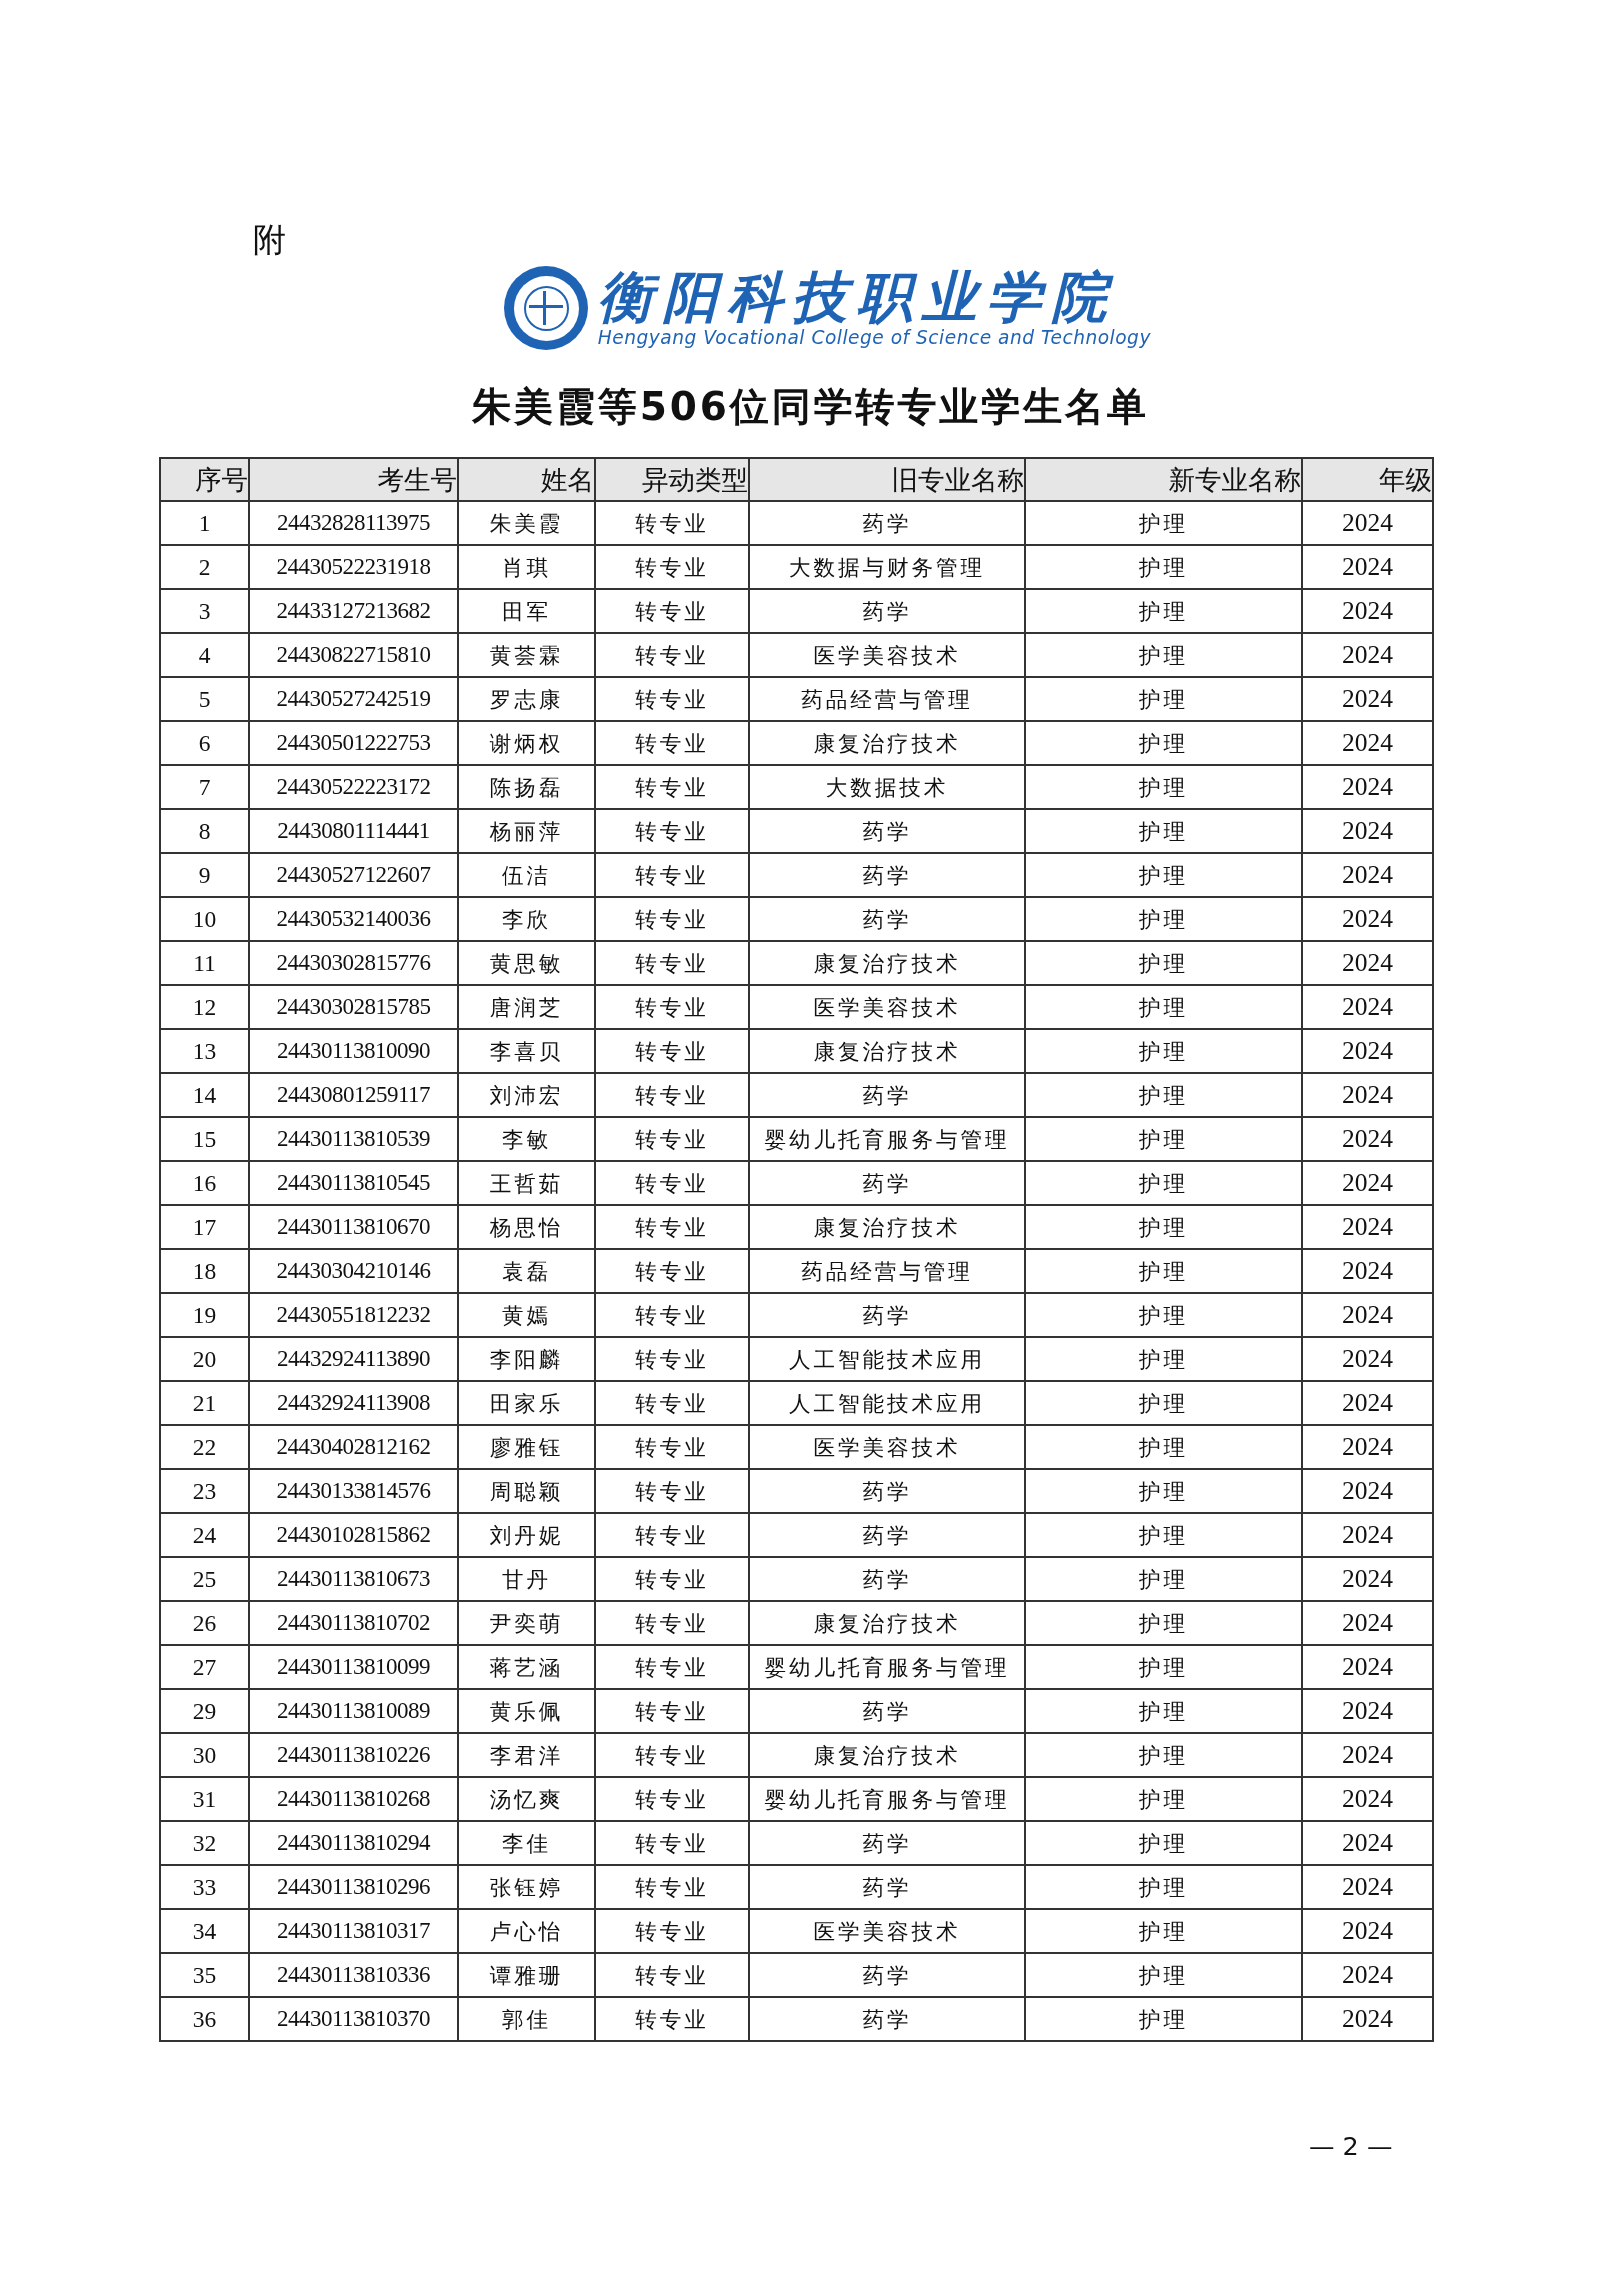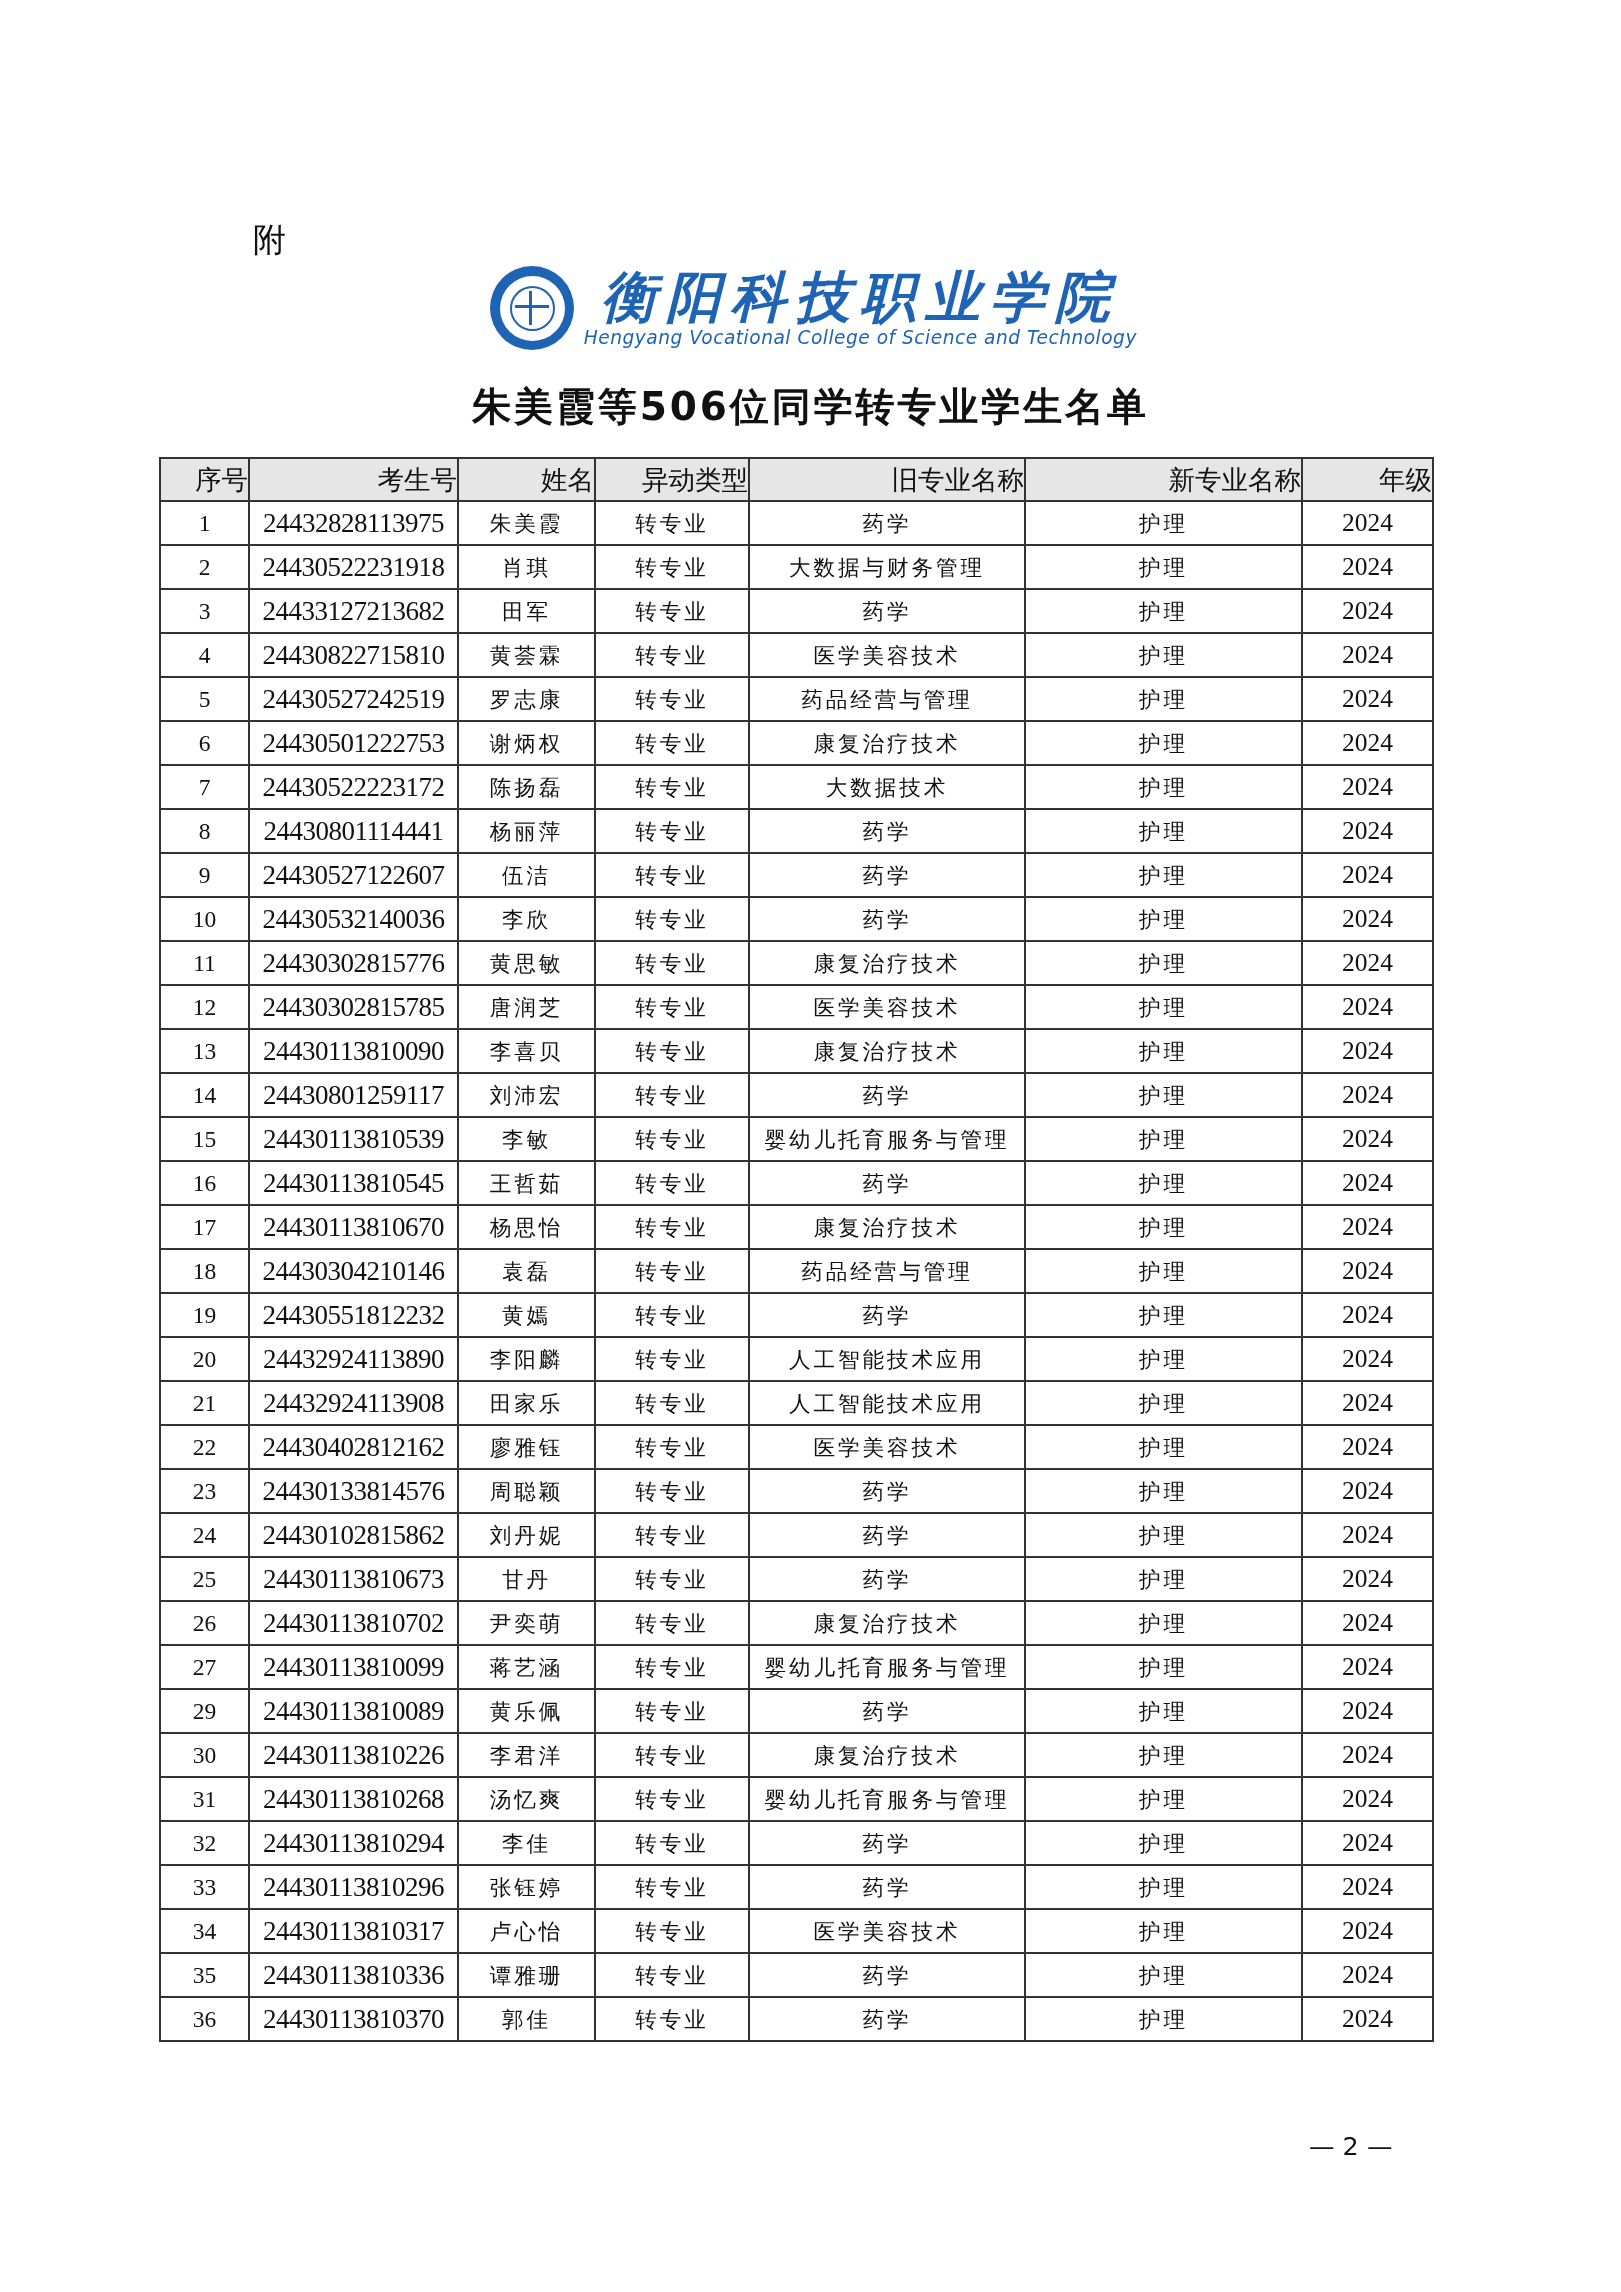--- a/index.html
+++ b/index.html
@@ -1,20 +1,20 @@
 <!DOCTYPE html>
 <html><head>
 <meta charset="utf-8">
 <style>
   html, body { margin:0; padding:0; background:#ffffff; }
   body { width:1621px; height:2293px; position:relative; overflow:hidden;
          font-family:"DejaVu Serif", "Liberation Serif", serif; color:#111; }
   .attach { position:absolute; left:253px; top:218px; font-size:33px;
             font-family:"DejaVu Serif", serif; }
-  .logo { position:absolute; left:490px; top:263px; height:90px; display:flex; align-items:center;text-align:center; }
+  .logo { position:absolute; left:504px; top:263px; height:90px; display:flex; align-items:center; }
   .emblem { width:84px; height:84px; border-radius:50%; background:#1f63b5; position:relative; flex:none; }
   .emblem .ring { position:absolute; left:9.8px; top:9.8px; width:65px; height:65px; border-radius:50%;
                   background:#fff; }
   .emblem .globe { position:absolute; left:19.6px; top:19.6px; width:45px; height:45px; border-radius:50%;
                    border:2.9px solid #1f63b5; box-sizing:border-box; }
   .emblem .globe:before { content:""; position:absolute; left:3.9px; right:3.9px; top:17.6px; height:2.9px; background:#1f63b5; }
   .emblem .globe:after { content:""; position:absolute; top:3.9px; bottom:3.9px; left:17.6px; width:2.9px; background:#1f63b5; }
   .logo-text { margin-left:9.8px; color:#1f63b5; }
   .logo-cn { font-size:55px; font-weight:bold; letter-spacing:9.8px; line-height:59px;
              font-family:"DejaVu Serif", serif; font-style:italic; }
@@ -22,21 +22,21 @@
              font-family:"DejaVu Sans", sans-serif; }
   .title { position:absolute; left:0; width:1621px; top:380px; text-align:center;
            font-size:39px; font-weight:bold; letter-spacing:2.9px;
            font-family:"DejaVu Sans", sans-serif; }
   table { position:absolute; left:159px; top:457px; border-collapse:collapse; table-layout:fixed;
           width:1274px; }
   th, td { border:2px solid #333; text-align:center; padding:0; overflow:hidden; white-space:nowrap; }
   th { height:41px; background:#e6e6e6; font-size:26.5px; font-weight:normal;
        font-family:"DejaVu Sans", sans-serif;text-align:right; }
   td { height:42px; font-size:23.5px; font-family:"Liberation Serif", "DejaVu Serif", serif; }
-  td.id { font-size:27px; letter-spacing:-0.5px; }
+  td.id { font-size:23px; letter-spacing:-0.5px; }
   td.cn { letter-spacing:2.9px; font-family:"DejaVu Serif", serif; font-size:21.6px; }
   td.year { font-size:25.5px; }
   .pagenum { position:absolute; left:1309px; top:2131px; font-size:25.5px;
              font-family:"DejaVu Sans", sans-serif; }
 </style>
 </head>
 <body>
 
 <div class="attach">附</div>
 

